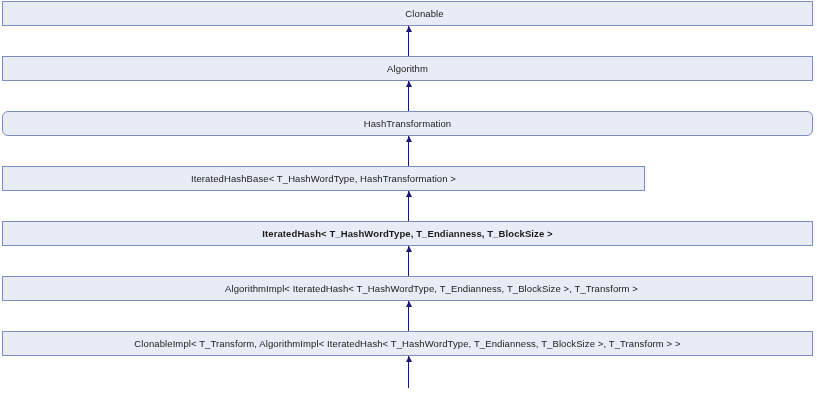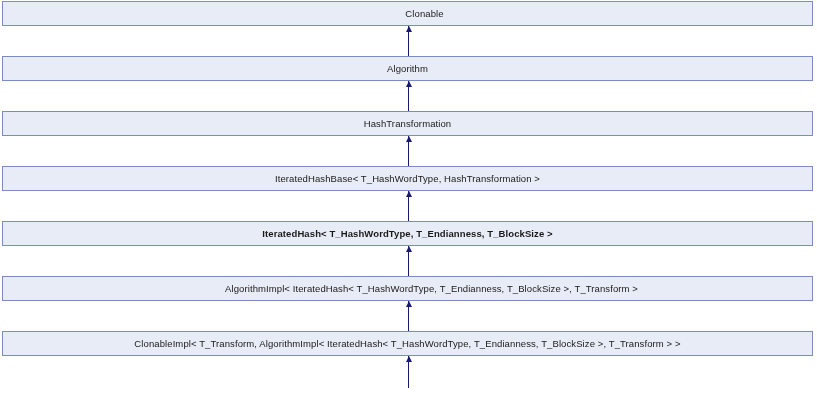--- a/index.html
+++ b/index.html
@@ -83,24 +83,24 @@
     <div class="edge" style="left: 408px; top: 301px; height: 30px;"></div>
     <div class="arrowhead" style="left: 405.5px; top: 301px;"></div>
     <div class="edge" style="left: 408px; top: 356px; height: 32px;"></div>
     <div class="arrowhead" style="left: 405.5px; top: 356px;"></div>
     <div class="node" style="left: 2px; top: 1px; width: 811px; padding-left: 34px;">
       <span class="label">Clonable</span>
     </div>
     <div class="node" style="left: 2px; top: 56px; width: 811px;">
       <span class="label">Algorithm</span>
     </div>
-    <div class="node" style="left: 2px; top: 111px; width: 811px;">
+    <div class="node" style="left: 2px; top: 111px; width: 811px; border-radius: 6px;">
       <span class="label">HashTransformation</span>
     </div>
-    <div class="node" style="left: 2px; top: 166px; width: 811px; text-align: right;">
+    <div class="node" style="left: 2px; top: 166px; width: 643px; text-align: right;">
       <span class="label">IteratedHashBase&lt; T_HashWordType, HashTransformation &gt;</span>
     </div>
     <div class="node" style="left: 2px; top: 221px; width: 811px; font-weight: bold;">
       <span class="label">IteratedHash&lt; T_HashWordType, T_Endianness, T_BlockSize &gt;</span>
     </div>
     <div class="node" style="left: 2px; top: 276px; width: 811px; padding-left: 48px;">
       <span class="label">AlgorithmImpl&lt; IteratedHash&lt; T_HashWordType, T_Endianness, T_BlockSize &gt;, T_Transform &gt;</span>
     </div>
     <div class="node" style="left: 2px; top: 331px; width: 811px; align-items: center;">
       <span class="label">ClonableImpl&lt; T_Transform, AlgorithmImpl&lt; IteratedHash&lt; T_HashWordType, T_Endianness, T_BlockSize &gt;, T_Transform &gt; &gt;</span>

